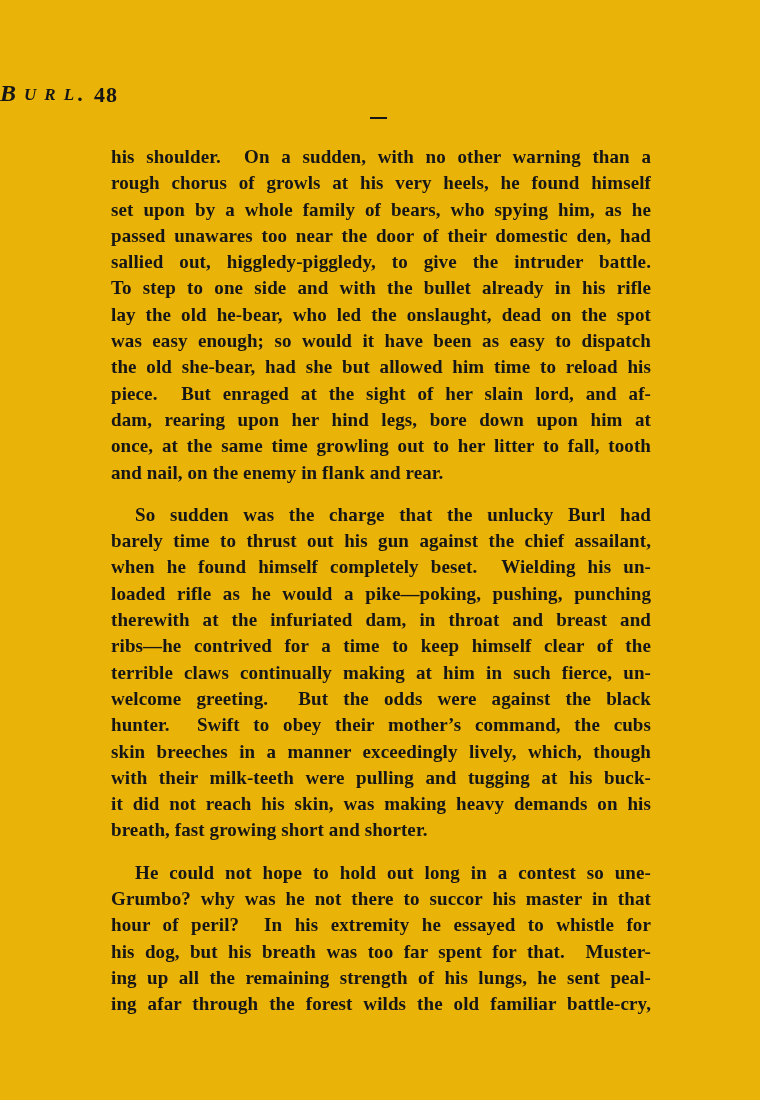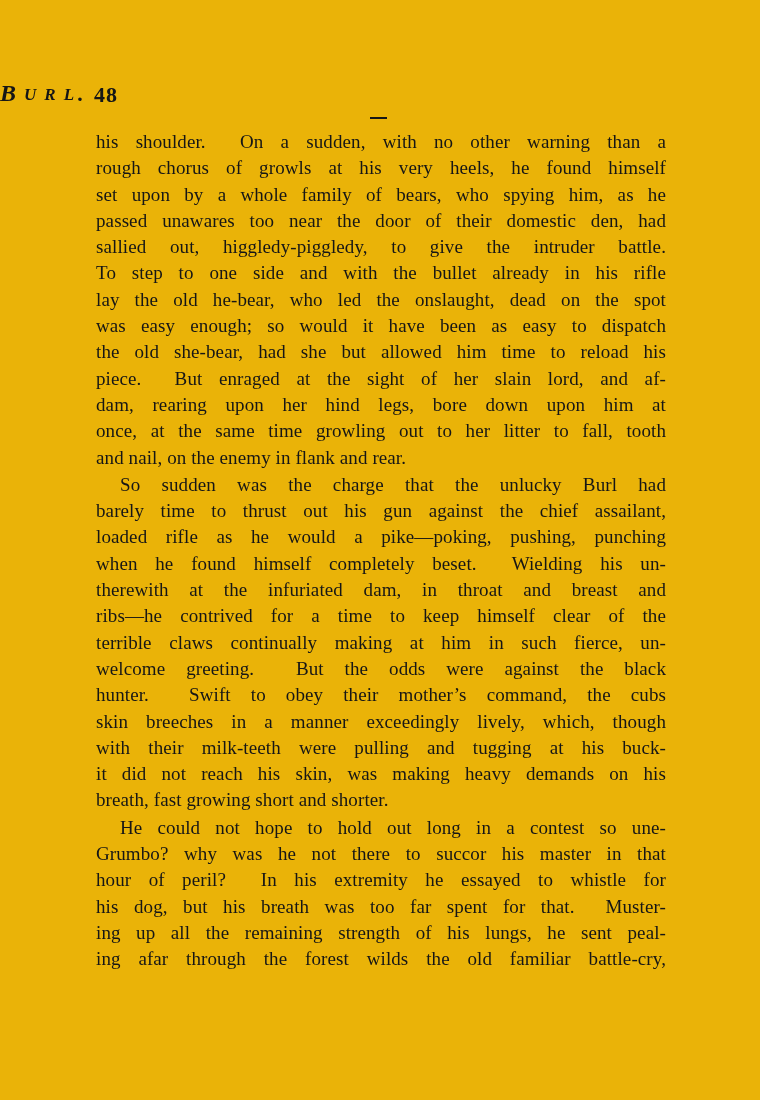--- a/index.html
+++ b/index.html
@@ -65,22 +65,23 @@
   }
   
   .text-block {
     position: absolute;
     left: 95px;
     top: 128px;
     width: 572px;
     font-size: 19px;
   }
   .paragraph {
-    margin: 1px;
+    margin: 16px;
     padding: 0;
+    font-weight: bold;
   }
   .line {
     line-height: 26.3px;
     height: 26.3px;
     text-align: justify;
     text-align-last: justify;
     white-space: nowrap;
     letter-spacing: 0.1px;
   }
   .line.last {
@@ -116,22 +117,22 @@
       <div class="line">the old she-bear, had she but allowed him time to reload his</div>
       <div class="line">piece.&nbsp; But enraged at the sight of her slain lord, and af-</div>
       <div class="line">dam, rearing upon her hind legs, bore down upon him at</div>
       <div class="line">once, at the same time growling out to her litter to fall, tooth</div>
       <div class="line last">and nail, on the enemy in flank and rear.</div>
     </div>
 
     <div class="paragraph">
       <div class="line indent">So sudden was the charge that the unlucky Burl had</div>
       <div class="line">barely time to thrust out his gun against the chief assailant,</div>
+      <div class="line">when he found himself completely beset.&nbsp; Wielding his un-</div>
       <div class="line">loaded rifle as he would a pike—poking, pushing, punching</div>
-      <div class="line">when he found himself completely beset.&nbsp; Wielding his un-</div>
       <div class="line">therewith at the infuriated dam, in throat and breast and</div>
       <div class="line">ribs—he contrived for a time to keep himself clear of the</div>
       <div class="line">terrible claws continually making at him in such fierce, un-</div>
       <div class="line">welcome greeting.&nbsp; But the odds were against the black</div>
       <div class="line">hunter.&nbsp; Swift to obey their mother’s command, the cubs</div>
       <div class="line">skin breeches in a manner exceedingly lively, which, though</div>
       <div class="line">with their milk-teeth were pulling and tugging at his buck-</div>
       <div class="line">it did not reach his skin, was making heavy demands on his</div>
       <div class="line last">breath, fast growing short and shorter.</div>
     </div>

